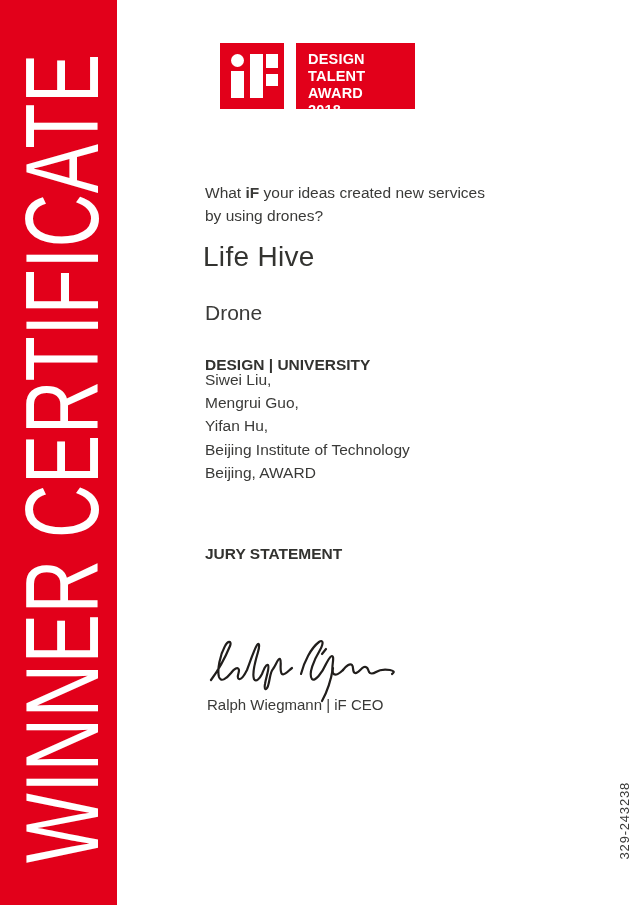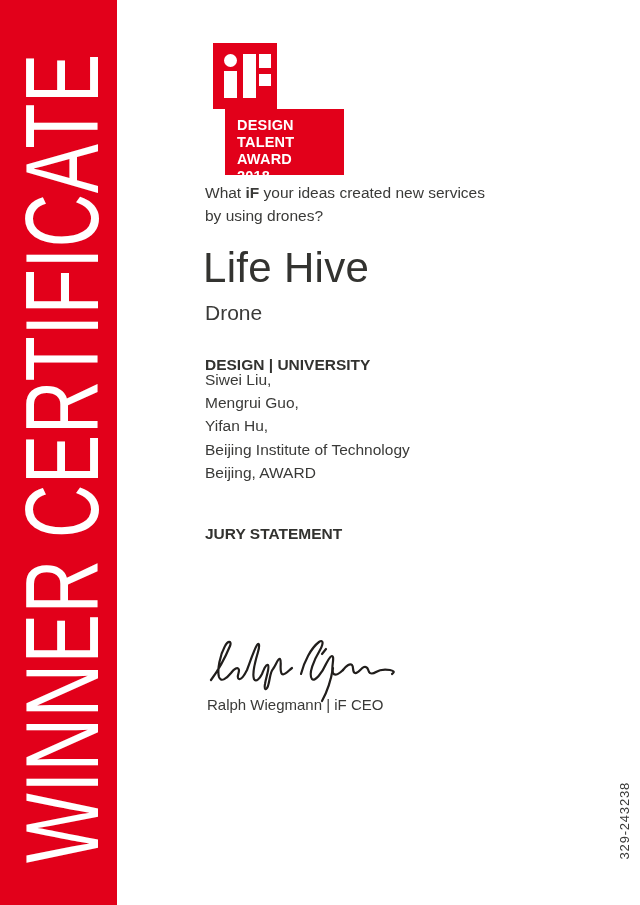--- a/index.html
+++ b/index.html
@@ -12,42 +12,42 @@
   .band-strip{
     position:absolute;left:0;top:905px;width:905px;height:117px;
     transform-origin:0 0;transform:rotate(-90deg);
     line-height:117px;white-space:nowrap;padding-left:42px;box-sizing:border-box;
   }
   .band-text{
     display:inline-block;color:#ffffff;font-size:104px;font-weight:400;
     letter-spacing:1px;transform:translateY(4px) scaleX(0.71);transform-origin:0 50%;
   }
   
-  .logo-row{position:absolute;left:213px;top:43px;display:flex;flex-direction:column;}
+  .logo-row{position:absolute;left:220px;top:43px;display:flex;}
   .if-square{position:relative;width:64px;height:66px;background:#e2001a;}
   .g{position:absolute;background:#ffffff;}
   .g.dot{left:11px;top:11px;width:13px;height:13px;border-radius:50%;}
   .g.istem{left:11px;top:28px;width:13px;height:27px;}
   .g.fstem{left:30px;top:11px;width:13px;height:44px;}
   .g.arm1{left:46px;top:11px;width:12px;height:14px;}
   .g.arm2{left:46px;top:31px;width:12px;height:12px;}
   .award-box{
     margin-left:12px;width:119px;height:66px;background:#e2001a;color:#ffffff;
     font-weight:700;font-size:14.5px;line-height:17px;letter-spacing:0.2px;
     padding:8px 0 0 12px;box-sizing:border-box;
   }
   
   .abs{position:absolute;left:205px;}
   .question{top:182px;font-size:15.5px;line-height:22.5px;color:#3a3a38;}
   .question b{font-weight:700;text-align:center;}
-  .entry-name{top:246px;left:203px;font-size:42px;line-height:44px;font-weight:300;letter-spacing:0.3px;color:#333330;}
+  .entry-name{top:235px;left:203px;font-size:28px;line-height:44px;font-weight:300;letter-spacing:0.3px;color:#333330;}
   .entry-category{top:301px;font-size:21px;}
   .discipline-header{top:356px;font-size:15.5px;font-weight:700;color:#32322f;}
   .recipients{top:368px;font-size:15.5px;line-height:23.2px;}
-  .jury-header{top:525px;font-size:15.5px;font-weight:700;color:#32322f;}
+  .jury-header{top:545px;font-size:15.5px;font-weight:700;color:#32322f;}
   .jury-quote{top:563px;width:360px;font-size:16px;font-style:italic;line-height:22.5px;}
   .signature-svg{position:absolute;left:205px;top:628px;}
   .signatory-caption{top:696px;left:207px;font-size:15px;}
   
   .cert-number{
     position:absolute;right:8px;bottom:46px;
     writing-mode:vertical-rl;transform:rotate(180deg);
     font-size:13px;letter-spacing:0.8px;color:#3a3a38;
   }
 </style>

